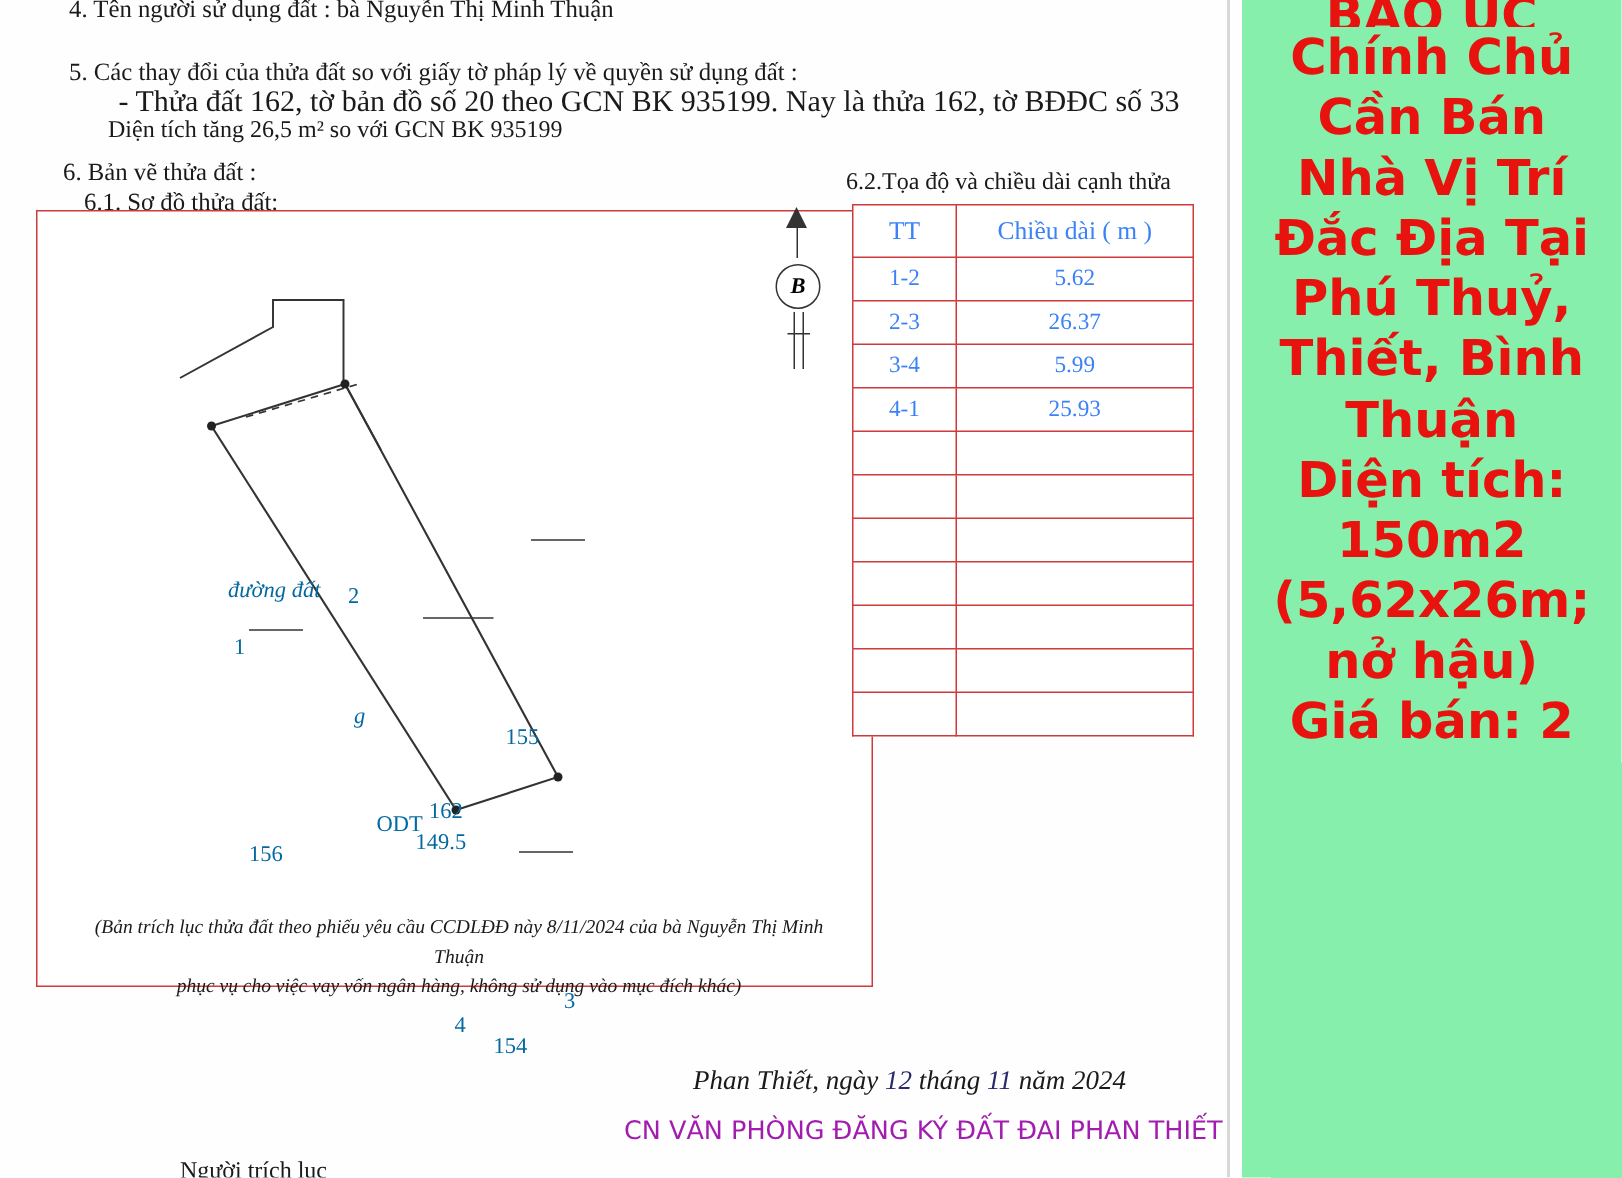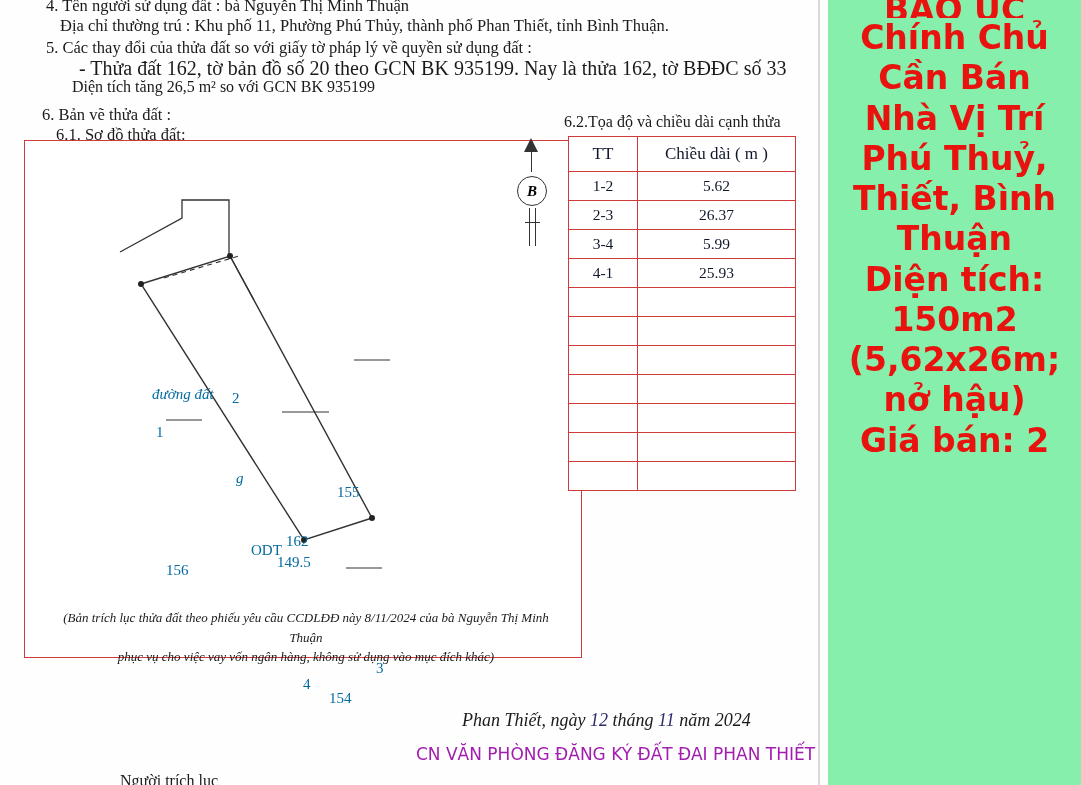--- a/index.html
+++ b/index.html
@@ -28,40 +28,39 @@
   .ncircle{position:absolute;left:17px;top:36px;width:28px;height:28px;border:1.3px solid #333;border-radius:50%;display:flex;align-items:center;justify-content:center;font-family:"Liberation Serif",serif;font-size:15px;font-weight:bold;font-style:italic;}
   .nstem{position:absolute;left:29px;top:68px;width:5px;height:38px;border-left:1.2px solid #333;border-right:1.2px solid #333;}
   .nstem:after{content:"";position:absolute;left:-5px;top:14px;width:15px;height:1.2px;background:#333;}
 
   
   .parcel-svg{position:absolute;left:24px;top:140px;}
   .dlabel{position:absolute;font-family:"Liberation Serif",serif;color:#0369a1;white-space:nowrap;}
 
   
   .coordtbl{position:absolute;left:568px;top:136px;width:228px;border:1.3px solid #cf3a3a;border-collapse:collapse;background:#fff;}
-  .coordtbl td,.coordtbl th{border:1px solid #cf3a3a;font-family:"Liberation Serif",serif;font-size:15.5px;text-align:center;height:26px;color:#0f172a;font-weight:normal;}
+  .coordtbl td,.coordtbl th{border:1px solid #cf3a3a;font-family:"Liberation Serif",serif;font-size:15.5px;text-align:center;height:26px;color:#3b82f6;font-weight:normal;}
   .coordtbl th{height:32px;font-size:17px;}
   .coordtbl td.c1{width:66px;}
 
   .footnote{position:absolute;left:56px;top:608px;width:500px;text-align:center;font-family:"Liberation Serif",serif;font-size:13px;color:#1a1a1a;font-style:italic;line-height:1.5;}
 
   .sign1{position:absolute;left:462px;top:710px;font-family:"Liberation Serif",serif;font-size:18px;font-style:italic;color:#1a1a1a;white-space:nowrap;}
   .sign2{position:absolute;left:416px;top:744px;font-family:"DejaVu Sans",sans-serif;font-size:17px;color:#a21caf;white-space:nowrap;}
   .sign3{position:absolute;left:120px;top:772px;font-family:"Liberation Serif",serif;font-size:16px;color:#1a1a1a;white-space:nowrap;}
   .hand{font-family:"Liberation Serif",serif;font-style:italic;color:#2a2a6a;}
 
   .edge{position:absolute;left:818px;top:0;width:2px;height:785px;background:#d8d8d8;}
 </style>
 </head>
 <body>
 
 <div class="page">
 
   <div class="txt l1">4. Tên người sử dụng đất :  bà Nguyễn Thị Minh Thuận</div>
-  <div class="txt l2">Địa chỉ thường trú :   Khu phố 11, Phường Phú Thủy, thành phố Phan Thiết, tỉnh Bình Thuận.</div>
   <div class="txt l3">5. Các thay đổi của thửa đất so với giấy tờ pháp lý về quyền sử dụng đất :</div>
   <div class="txt l4">- Thửa đất 162, tờ bản đồ số 20 theo GCN BK 935199. Nay là thửa 162, tờ BĐĐC số 33</div>
   <div class="txt l5">Diện tích tăng 26,5 m² so với GCN BK 935199</div>
   <div class="txt l6">6. Bản vẽ thửa đất :</div>
   <div class="txt l7">6.1.  Sơ đồ thửa đất:</div>
   <div class="txt l8">6.2.Tọa độ và chiều dài cạnh thửa</div>
 
   <div class="drawbox"></div>
 
   <div class="northwrap">
@@ -176,20 +175,21 @@
   <div class="sign3">Người trích lục</div>
 
   <div class="edge"></div>
 </div>
 
 <div class="ad">
   <div class="ad-line clip" style="height:18px;line-height:0.62;">BÁO ÚC</div>
   <div class="ad-line">Chính Chủ</div>
   <div class="ad-line">Cần Bán</div>
   <div class="ad-line">Nhà Vị Trí</div>
+  <div class="ad-line">Đắc Địa Tại</div>
   <div class="ad-line">Phú Thuỷ,</div>
   <div class="ad-line">Thiết, Bình</div>
   <div class="ad-line">Thuận</div>
   <div class="ad-line">Diện tích:</div>
   <div class="ad-line">150m2</div>
   <div class="ad-line">(5,62x26m;</div>
   <div class="ad-line">nở hậu)</div>
   <div class="ad-line">Giá bán: 2</div>
 </div>
 

